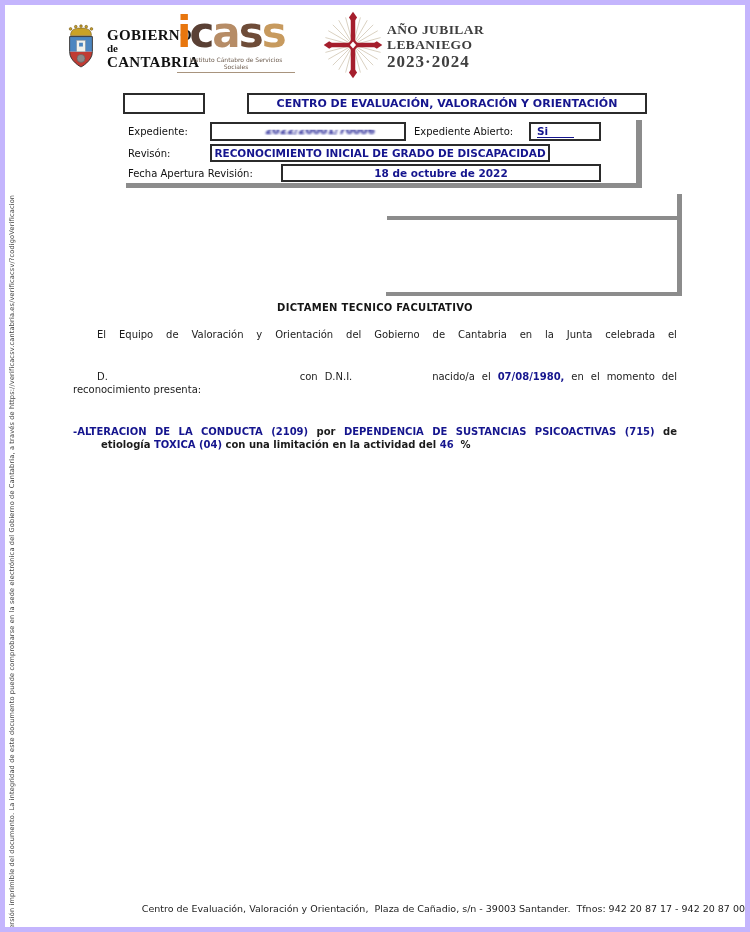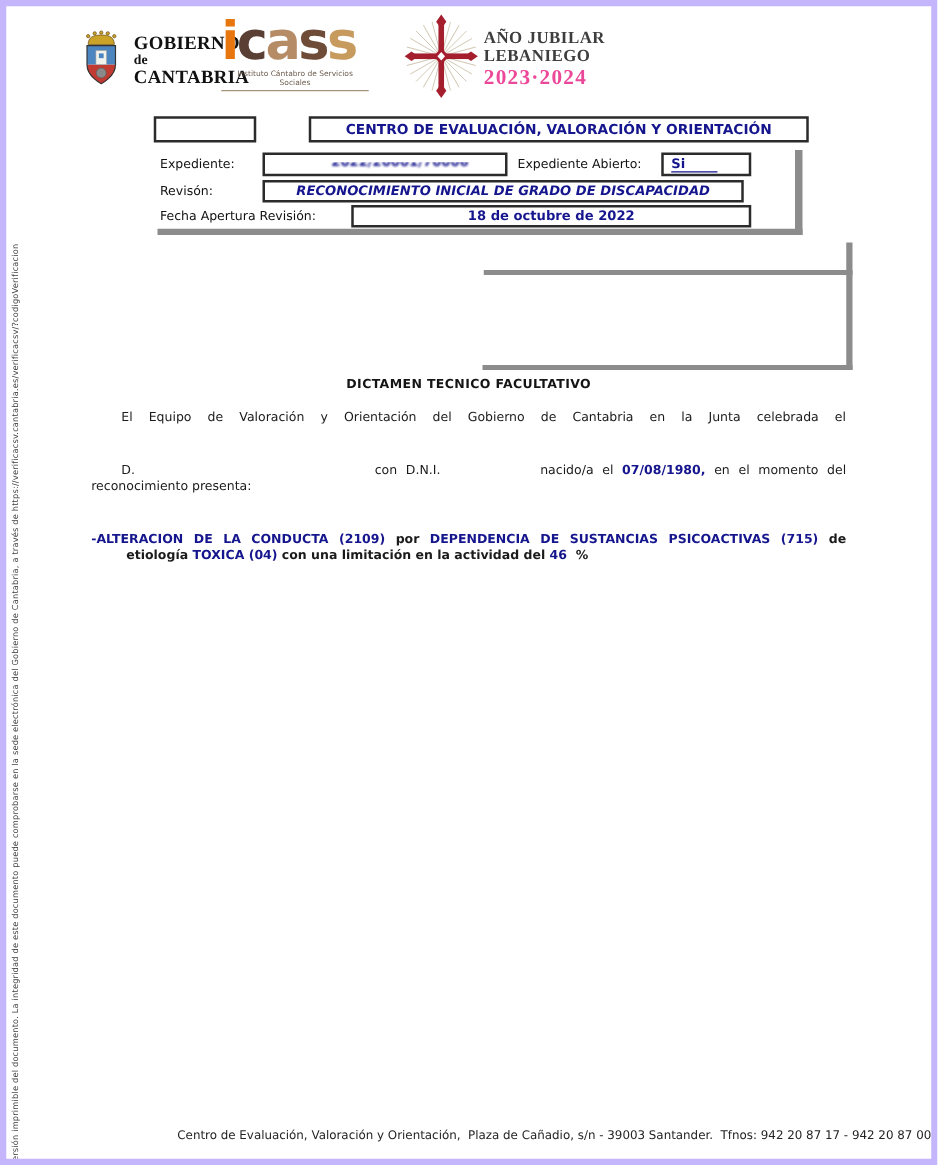--- a/index.html
+++ b/index.html
@@ -19,21 +19,21 @@
   .logo-gob{ position:absolute; left:57px; top:17px; display:flex; align-items:center; gap:7px; }
   .gob-text{ font-family:"Liberation Serif","DejaVu Serif",serif; font-weight:bold; color:#111; line-height:1.02; }
   .gob-text .l1,.gob-text .l3{ font-size:15px; letter-spacing:.3px; }
   .gob-text .l2{ font-size:11px; font-weight:bold; }
   .logo-icass{ position:absolute; left:172px; top:8px; width:120px; }
   .icass-word{ font-weight:bold; font-size:42px; line-height:40px; letter-spacing:-2px; font-family:"DejaVu Sans",sans-serif; }
   .icass-sub{ margin-top:3px; font-size:6px; color:#6d5c4e; border-bottom:1px solid #a8947e; padding-bottom:2px; text-align:center; width:118px;}
   .logo-jub{ position:absolute; left:314px; top:3px; display:flex; align-items:center; }
   .jub-text{ font-family:"Liberation Serif","DejaVu Serif",serif; color:#3d3d3d; font-weight:bold; line-height:1.1; }
   .jub-text .j1,.jub-text .j2{ font-size:13.5px; letter-spacing:.4px; }
-  .jub-text .j3{ font-size:17px; color:#ec4899; letter-spacing:1px; }
+  .jub-text .j3{ font-size:17px; color:#404040; letter-spacing:1px; }
   
   .bx{ position:absolute; border:2px solid #2b2b2b; background:#fff; }
   .bx-label{ position:absolute; font-size:10px; color:#111; }
   .bx-val{ font-weight:bold; color:#15158e; font-size:10.5px; text-align:center; line-height:15px; }
   .centro{ line-height:17px; }
   .shadow{ position:absolute; background:#8c8c8c; }
   .expclip{ position:relative; overflow:hidden; }
   .expclip span{
     display:block; clip-path:inset(45% 0 18% 0); filter:blur(.8px);
     transform:translateY(-1px);
@@ -145,21 +145,21 @@
   <div class="bx-label" style="left:123px; top:121px;">Expediente:</div>
   <div class="bx bx-val expclip" style="left:205px; top:117px; width:196px; height:19px;">
     <span>2022/20001/70006</span>
   </div>
   <div class="bx-label" style="left:409px; top:121px;">Expediente Abierto:</div>
   <div class="bx bx-val si-val" style="left:524px; top:117px; width:72px; height:19px;">
     <em>Si</em>
   </div>
 
   <div class="bx-label" style="left:123px; top:143px;">Revisón:</div>
-  <div class="bx bx-val" style="left:205px; top:139px; width:385px; height:18px;font-style:italic;">RECONOCIMIENTO INICIAL DE GRADO DE DISCAPACIDAD</div>
+  <div class="bx bx-val" style="left:205px; top:139px; width:340px; height:18px;">RECONOCIMIENTO INICIAL DE GRADO DE DISCAPACIDAD</div>
 
   <div class="bx-label" style="left:123px; top:163px;">Fecha Apertura Revisión:</div>
   <div class="bx bx-val" style="left:276px; top:159px; width:320px; height:18px;">18 de octubre de 2022</div>
 
   <div class="gline" style="left:672px; top:189px; width:5px; height:102px;"></div>
   <div class="gline" style="left:382px; top:211px; width:295px; height:4px;"></div>
   <div class="gline" style="left:381px; top:287px; width:296px; height:4px;"></div>
 
   <div class="dictamen-title">DICTAMEN TECNICO FACULTATIVO</div>
 

